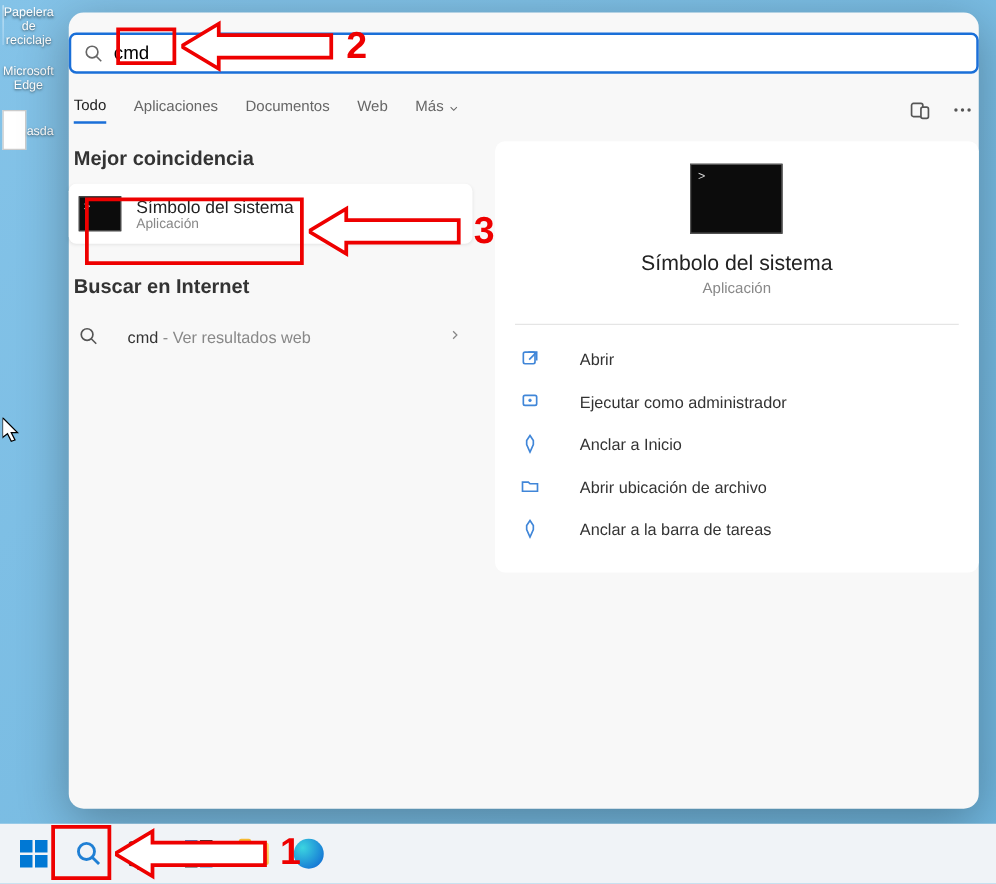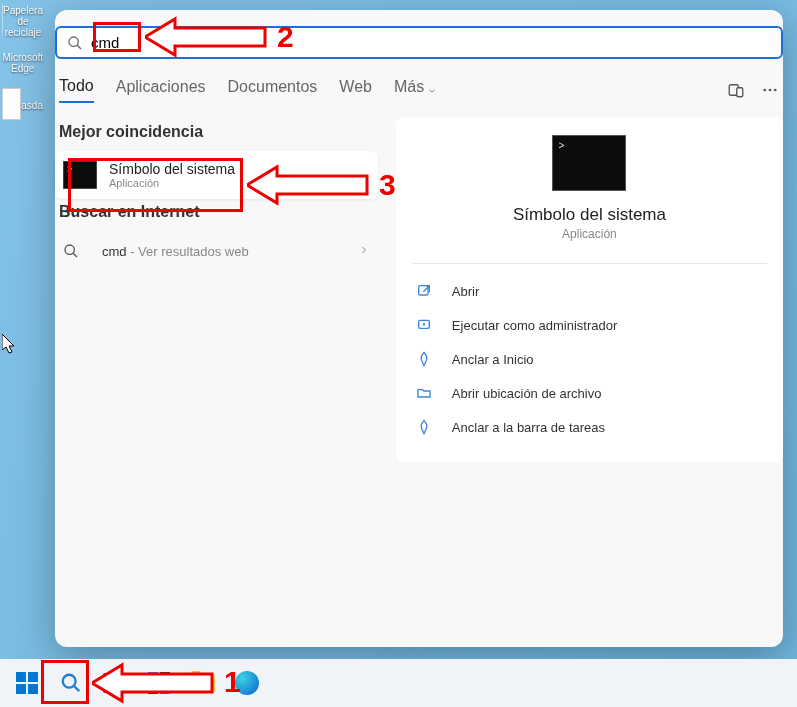--- a/index.html
+++ b/index.html
@@ -10,21 +10,21 @@
 .di { display: flex; flex-direction: row; align-items: center; padding: 4px 2px; color: #fff; font-size: 10px; text-align: center; text-shadow: 0 1px 2px rgba(0,0,0,.6); }
 .di-img { width: 32px; height: 32px; margin-bottom: 2px; }
 .recycle { background: linear-gradient(#cfe9f7,#a1d1f0); border-radius: 3px; }
 .edge { background: radial-gradient(circle at 30% 30%, #3bd4e0, #0c5fd2); border-radius: 50%; }
 .txt { background: #fff; border: 1px solid #ccc; }
 
 
 .panel { position: absolute; top: 10px; left: 55px; right: 14px; bottom: 60px; background: #f8f8f8; border-radius: 12px; box-shadow: 0 10px 40px rgba(0,0,0,.3); padding: 16px 0; }
 .search-box { display: flex; align-items: center; border: 2px solid #1a6fd8; border-radius: 6px; background: #fff; padding: 6px 10px; }
 .search-box input { border: none; outline: none; font-size: 15px; flex: 1; margin-left: 8px; }
-.tabs { display: flex; align-items: center; gap: 22px; margin: 18px 4px 14px; font-size: 16px; color: #666; }
+.tabs { display: flex; align-items: center; gap: 22px; margin: 18px 4px 14px; font-size: 12px; color: #666; }
 .tab { padding-bottom: 6px; cursor: pointer; }
 .tab.active { color: #222; border-bottom: 2px solid #1a6fd8; }
 .tab-more { display: flex; align-items: flex-end; gap: 3px; }
 .tabs-right { margin-left: auto; display: flex; gap: 16px; align-items: center; }
 
 .body-cols { display: flex; gap: 18px; }
 .left-col { flex: 1; }
 .right-col { flex: 1.1; background: #fff; border-radius: 8px; padding: 18px 16px; }
 .sec-h { font-size: 16px; font-weight: 600; color: #333; margin: 6px 4px 10px; }
 .result { display: flex; align-items: center; gap: 12px; padding: 10px 8px; border-radius: 6px; background: #fff; box-shadow: 0 1px 3px rgba(0,0,0,.08); }
@@ -36,21 +36,21 @@
 .web-row { display: flex; align-items: center; gap: 23px; padding: 12px 8px; font-size: 13px; color: #333; }
 .web-row .sub { color: #888; }
 .chev { margin-left: auto; color: #888; }
 
 .right-col .preview { display: flex; flex-direction: column; align-items: center; }
 .cmd-big { width: 74px; height: 56px; background: #0c0c0c; border: 1px solid #555; margin-bottom: 14px; position: relative; }
 .cmd-big::after { content: ">"; color: #ddd; font-size: 10px; position: absolute; top: 4px; left: 5px; }
 .pv-title { font-size: 17px; color: #222; margin-bottom: 2px; }
 .pv-sub { font-size: 12px; color: #888; }
 .divider { height: 1px; background: #e5e5e5; margin: 22px 0 10px; }
-.act { display: flex; align-items: center; gap: 20px; padding: 9px 4px; font-size: 13px; color: #333; cursor: pointer; }
+.act { display: flex; align-items: center; gap: 32px; padding: 9px 4px; font-size: 13px; color: #333; cursor: pointer; }
 .act .ico { width: 16px; height: 16px; display: flex; align-items: center; justify-content: center; color: #4086d8; }
 
 
 .taskbar { position: absolute; left: 0; right: 0; bottom: 0; height: 48px; background: #f0f3f7; display: flex; align-items: center; padding-left: 8px; gap: 6px; }
 .tbi { width: 38px; height: 38px; display: flex; align-items: center; justify-content: center; border-radius: 4px; }
 .win-logo { display: grid; grid-template: 1fr 1fr / 1fr 1fr; gap: 2px; width: 22px; height: 22px; }
 .win-logo span { background: #0078d4; }
 .search-ico-tb svg { width: 22px; height: 22px; }
 .tv-ico { width: 24px; height: 20px; border: 2px solid #333; border-radius: 2px; position: relative; }
 .tv-ico::after { content: ""; position: absolute; width: 10px; height: 2px; background: #333; bottom: -5px; left: 50%; transform: translateX(-50%); }
@@ -121,21 +121,21 @@
   <div class="body-cols">
     <div class="left-col">
       <div class="sec-h">Mejor coincidencia</div>
       <div class="result">
         <div class="cmd-icon"></div>
         <div class="res-txt">
           <span class="res-title">Símbolo del sistema</span>
           <span class="res-sub">Aplicación</span>
         </div>
       </div>
-      <div class="sec-h" style="margin-top:4px">Buscar en Internet</div>
+      <div class="sec-h" style="margin-top:26px">Buscar en Internet</div>
       <div class="web-row">
         <svg width="16" height="16" viewBox="0 0 24 24" fill="none" stroke="#555" stroke-width="2">
             <circle cx="10" cy="10" r="7"></circle>
             <line x1="21" y1="21" x2="15" y2="15"></line>
           </svg>
         <span><span>cmd</span><span class="sub"> - Ver resultados web</span></span>
         <span class="chev">
           <svg width="12" height="12" viewBox="0 0 24 24" fill="none" stroke="#888" stroke-width="2">
               <polyline points="9 6 15 12 9 18"></polyline>
             </svg>

